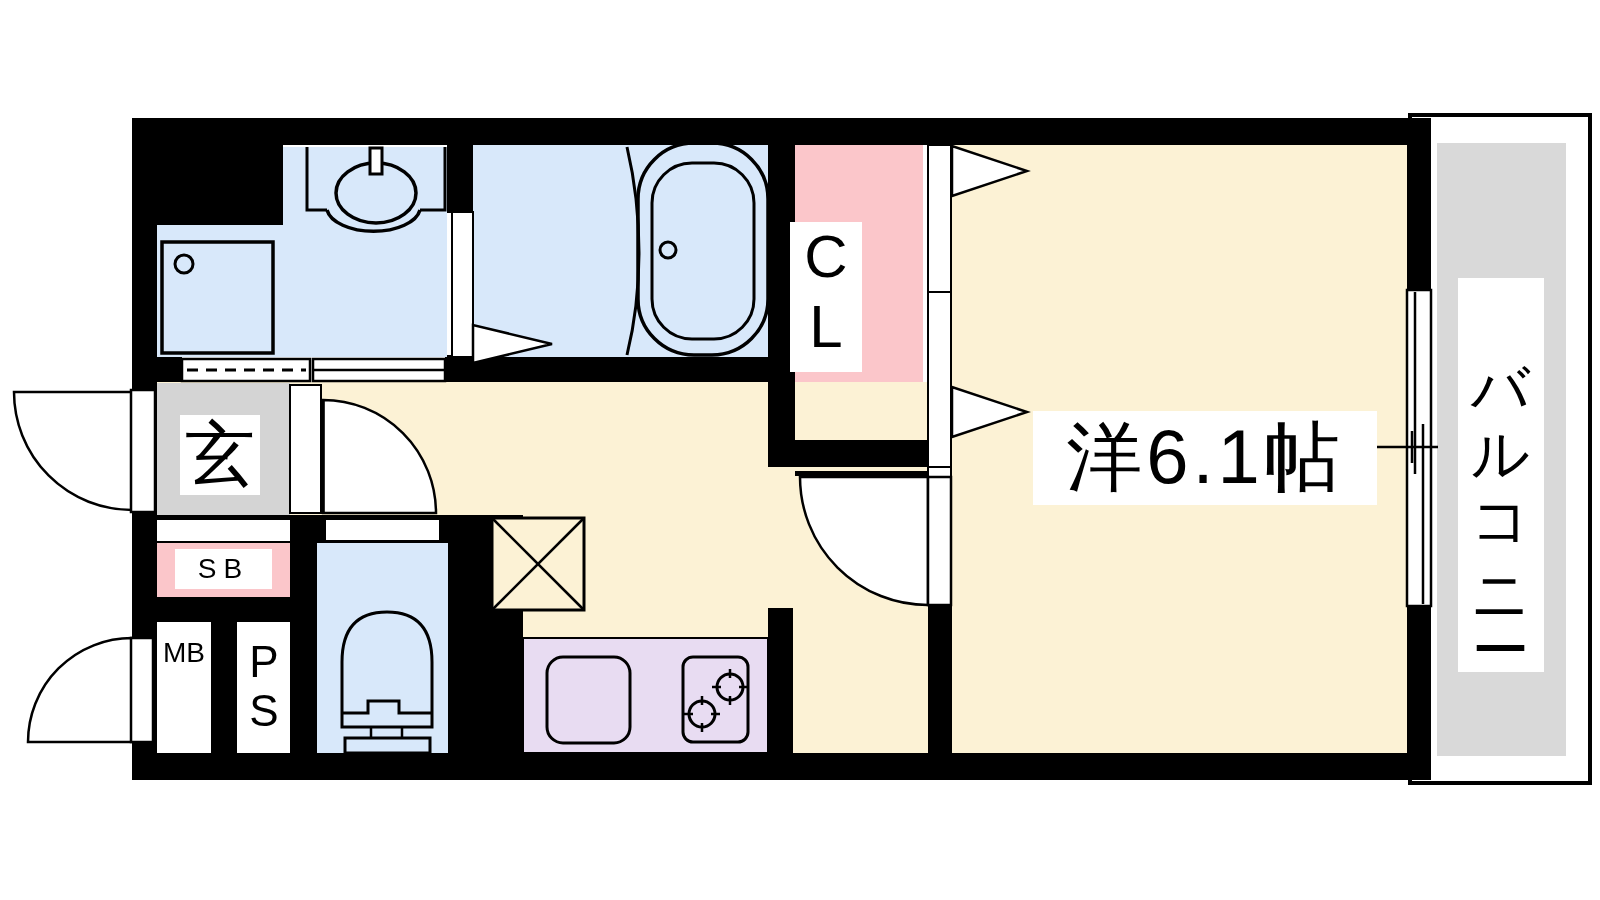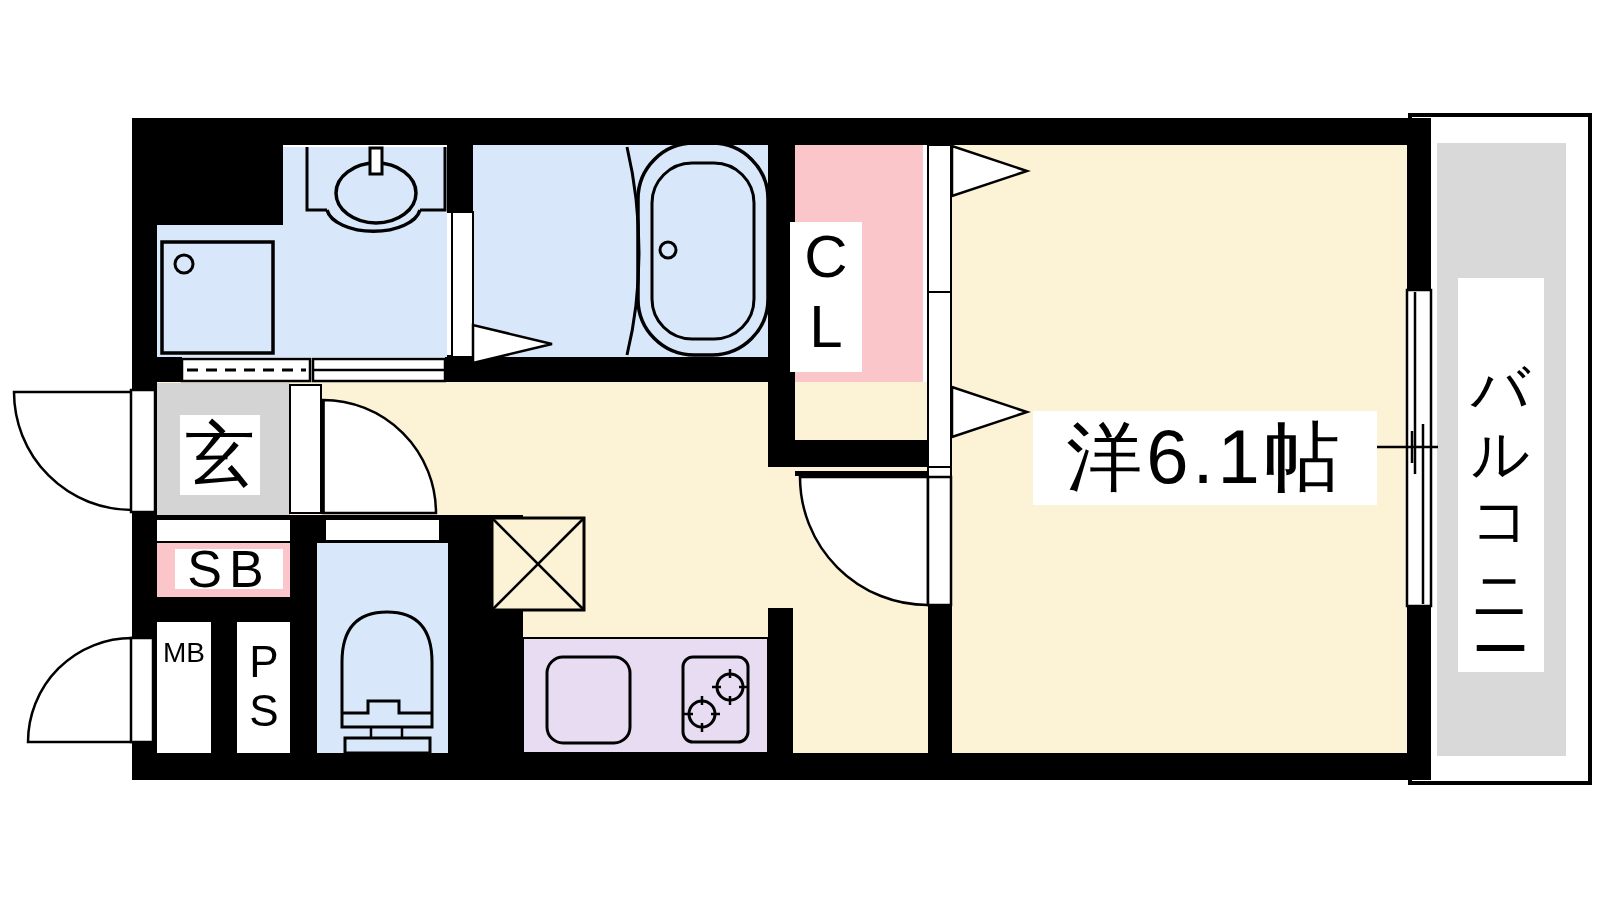--- a/index.html
+++ b/index.html
@@ -6,21 +6,21 @@
   #stage{position:relative;width:1600px;height:900px;background:#ffffff;overflow:hidden;
          font-family:"Liberation Sans", sans-serif;}
   #plan-svg{position:absolute;left:0;top:0;}
   .lbl{position:absolute;background:#ffffff;color:#000;display:flex;align-items:center;
        justify-content:center;font-family:"Liberation Sans", sans-serif;}
   .lbl-stack{display:block;text-align:center;word-break:break-all;}
   #lbl-room{left:1033px;top:402px;width:344px;height:94px;font-size:76px;letter-spacing:4px;white-space:nowrap;margin-top:9px;}
   #lbl-balcony{left:1458px;top:278px;width:86px;height:394px;writing-mode:vertical-rl;
                font-size:58px;letter-spacing:8px;}
   #lbl-entrance{left:180px;top:415px;width:80px;height:80px;font-size:70px;}
-  #lbl-sb{left:175px;top:549px;width:108px;height:40px;font-size:52px;letter-spacing:7px;}
+  #lbl-sb{left:175px;top:549px;width:97px;height:40px;font-size:28px;letter-spacing:7px;}
   #lbl-mb{left:159px;top:637px;width:50px;height:104px;font-size:28px;line-height:1.12;}
   #lbl-ps{left:239px;top:637px;width:50px;height:104px;font-size:44px;line-height:1.12;text-align:center;}
   #lbl-cl{left:790px;top:222px;width:72px;height:150px;font-size:60px;line-height:1.17;}
 </style>
 </head>
 <body>
 
 <div id="stage">
 <svg id="plan-svg" width="1600" height="900" viewBox="0 0 1600 900">
 

